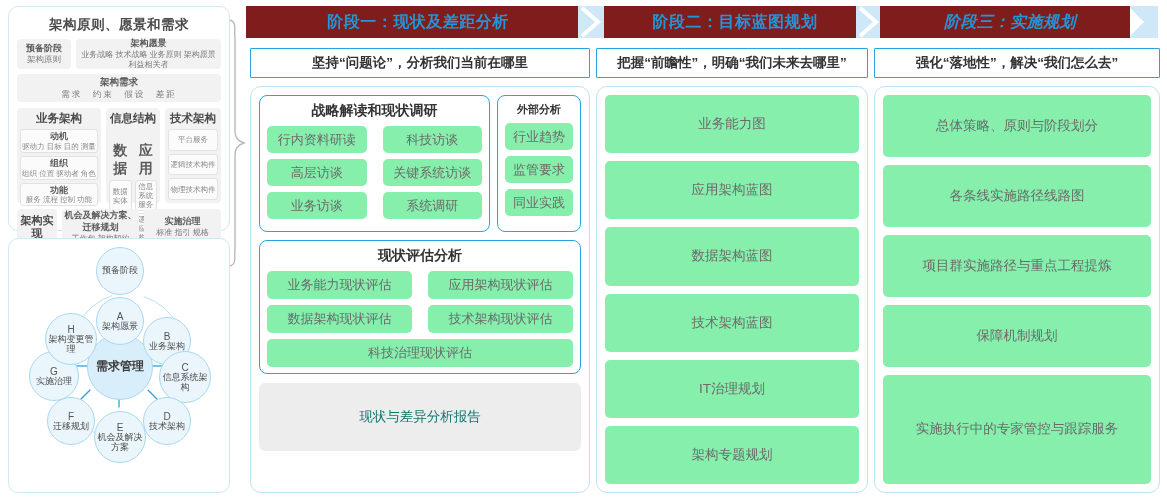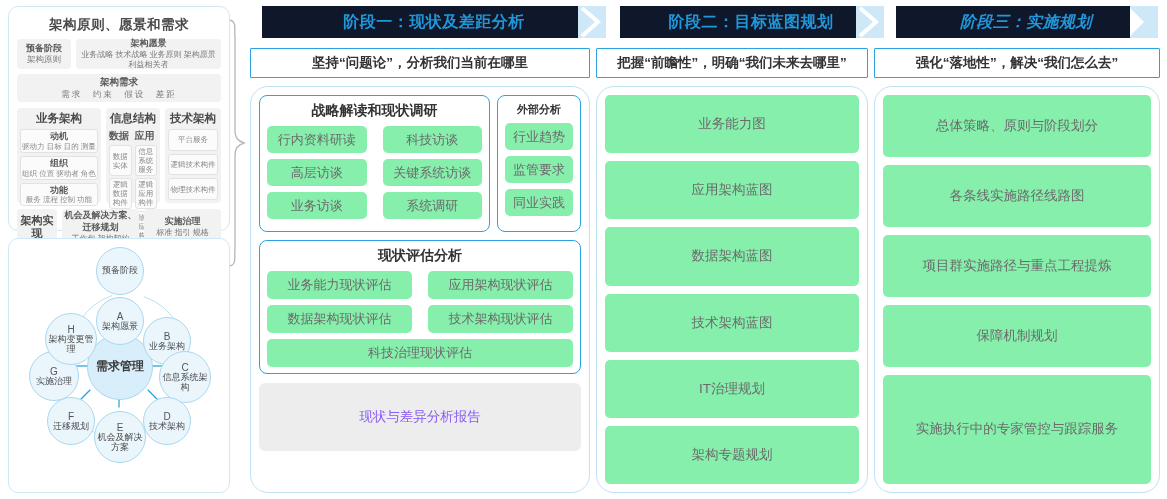--- a/index.html
+++ b/index.html
@@ -53,21 +53,21 @@
   .wbox {
     background:#fbfbfb; border:1px solid #e2e2e2; border-radius:3px;
     display:flex; flex-direction:column; align-items:center; justify-content:center;
     text-align:center; color:#8a8a8a; font-size:7.5px; line-height:1.2; padding:1px;
   }
   .col-biz .wbox { flex:1; margin-bottom:3px; }
   .col-biz .wbox:last-child { margin-bottom:0; }
   .col-biz .wbox .hd { font-size:9px; font-weight:bold; color:#5a5a5a; }
   .info-inner { display:flex; gap:3px; flex:1; }
   .info-sub { flex:1; display:flex; flex-direction:column; }
-  .info-sub .sub-hd { font-weight:bold; font-size:10px; color:#5a5a5a; margin-bottom:2px; }
+  .info-sub .sub-hd { text-align:center; font-weight:bold; font-size:14px; color:#5a5a5a; margin-bottom:2px;margin-top:13px; }
   .info-sub .wbox { flex:1; margin-bottom:2px; }
   .info-sub .wbox:last-child { margin-bottom:0; }
   .col-tech .wbox { flex:1; margin-bottom:3px; }
   .col-tech .wbox:last-child { margin-bottom:0; }
 
   .r4 { display:flex; gap:5px; height:36px; }
   .r4 .impl { width:40px; background:#f2f2f2; border-radius:4px; display:flex;
               align-items:center; justify-content:center; text-align:center;
               font-weight:bold; font-size:11px; color:#4a4a4a; line-height:1.15; }
   .r4 .b { flex:1; font-size:8px; padding:2px; }
@@ -87,35 +87,35 @@
     background:#d8eefa; border-color:#a9d8ef;
     font-weight:bold; font-size:12px; color:#3a3a3a; line-height:1.15;
   }
   svg.links { position:absolute; left:0; top:0; width:100%; height:100%; pointer-events:none; }
 
   
   .bracket { position:absolute; left:228px; top:18px; width:18px; height:250px; }
 
   
   .stage-head {
-    position:absolute; top:6px; height:32px; background:#0f172a;
+    position:absolute; top:6px; height:32px; background:#7f1d1d;
     display:flex; align-items:center; justify-content:center;
-    color:#2196d9; font-weight:bold; font-size:16px; letter-spacing:.5px;margin-left:16px;
+    color:#2196d9; font-weight:bold; font-size:16px; letter-spacing:.5px;
   }
   .chev { position:absolute; top:6px; height:32px; width:28px; overflow:hidden; }
   .chev svg { display:block; }
 
   .stage-sub {
     position:absolute; top:48px; height:30px;
     border:1.5px solid #2aa4e0; border-radius:1px; background:#fff;
     display:flex; align-items:center; justify-content:center;
     color:#333; font-weight:bold; font-size:13.5px;
   }
   .stage-body {
-    position:absolute; top:86px; border:1.5px solid #bfe2f5; border-radius:18px;
+    position:absolute; top:86px; border:1.5px solid #bfe2f5; border-radius:11px;
     background:#fff; padding:8px;
   }
 
   .card {
     border:1.5px solid #2aa4e0; border-radius:8px; background:#fff; padding:6px 7px;
   }
   .card-title { text-align:center; font-weight:bold; font-size:14px; color:#333; margin-bottom:6px; }
   .chip {
     background:#86efac; border-radius:5px; color:#6b6b6b;
     display:flex; align-items:center; justify-content:center;
@@ -130,21 +130,21 @@
   .s1-left .chip { flex:1; height:27px; }
   .s1-right .chip { height:27px; margin-bottom:6px; }
   .s1-right .chip:last-child { margin-bottom:9px; }
   .s1-right .card-title { font-size:11px; }
 
   .s1-mid { margin-top:8px; }
   .s1-mid .chip { flex:1; height:28px; }
   .s1-report {
     margin-top:9px; background:#ededed; border-radius:6px; height:68px;
     display:flex; align-items:center; justify-content:center;
-    color:#8b5cf6; font-size:13.5px;
+    color:#0f766e; font-size:13.5px;
   }
 
   .stack { display:flex; flex-direction:column; gap:8px; height:100%; }
   .stack .chip { font-size:13.5px; }
 </style>
 </head>
 <body>
 
 <div class="canvas">
 

